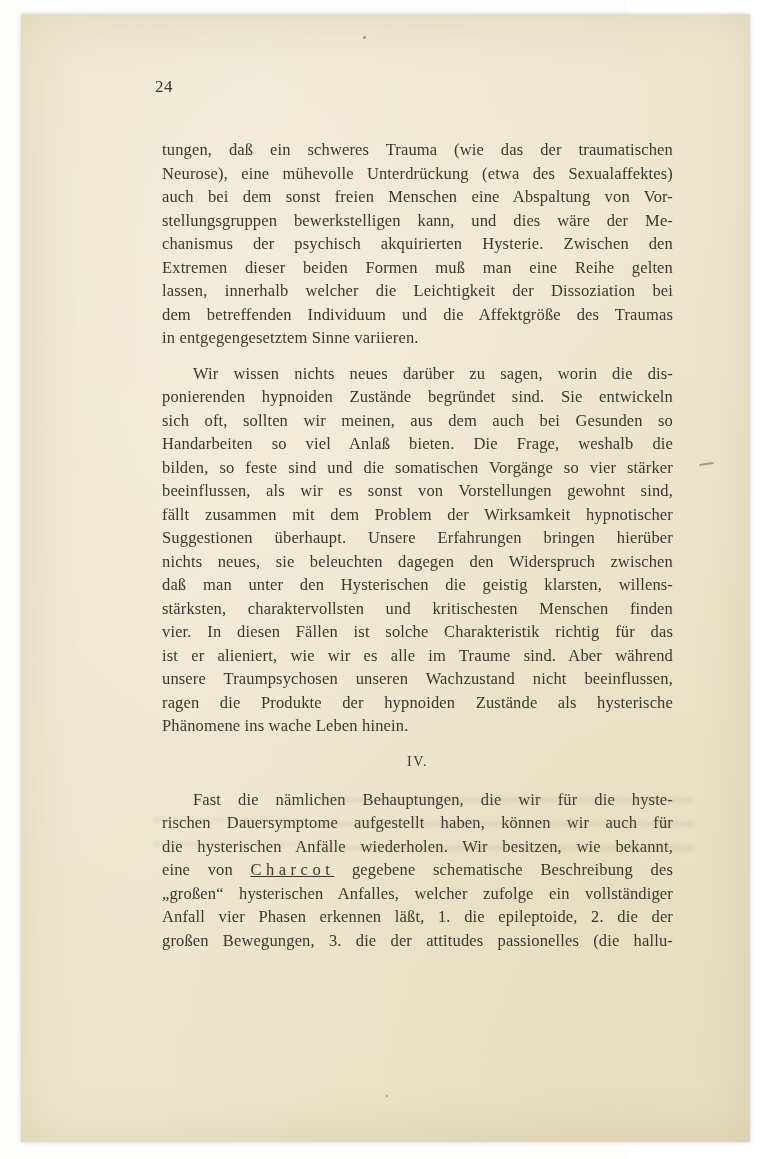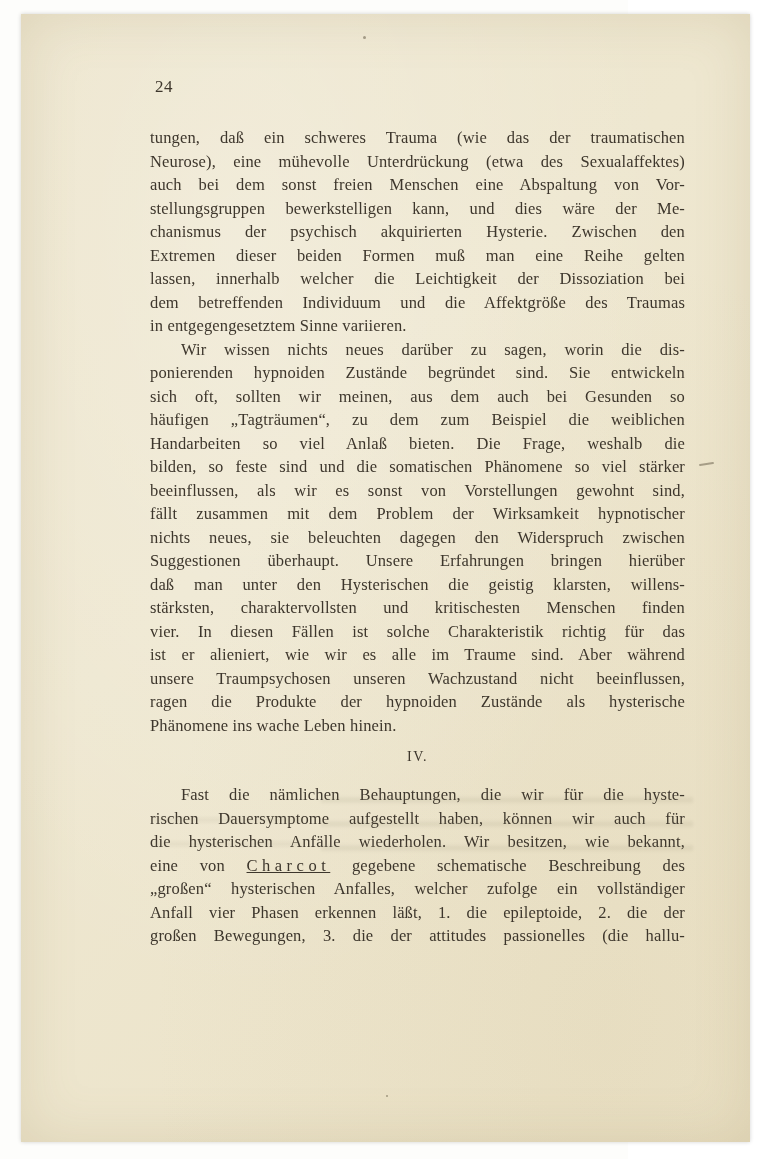--- a/index.html
+++ b/index.html
@@ -40,21 +40,21 @@
     letter-spacing: 0.5px;
   }
   .text-block {
     position: absolute;
     left: 129px;
     top: 112px;
     width: 535px;
     font-size: 16.5px;
     letter-spacing: 0.15px;
   }
-  .paragraph { margin: 0; }
+  .paragraph { margin: 12px; }
   .line {
     height: 23.5px;
     line-height: 23.5px;
     text-align: justify;
     text-align-last: justify;
     white-space: normal;
     overflow: hidden;
   }
   .line.indent { padding-left: 31px; }
   .line.flush { text-align-last: left; }
@@ -116,27 +116,26 @@
           <div class="line">chanismus der psychisch akquirierten Hysterie. Zwischen den</div>
           <div class="line">Extremen dieser beiden Formen muß man eine Reihe gelten</div>
           <div class="line">lassen, innerhalb welcher die Leichtigkeit der Dissoziation bei</div>
           <div class="line">dem betreffenden Individuum und die Affektgröße des Traumas</div>
           <div class="line flush">in entgegengesetztem Sinne variieren.</div>
         </div>
         <div class="paragraph">
           <div class="line indent">Wir wissen nichts neues darüber zu sagen, worin die dis-</div>
           <div class="line">ponierenden hypnoiden Zustände begründet sind. Sie entwickeln</div>
           <div class="line">sich oft, sollten wir meinen, aus dem auch bei Gesunden so</div>
-          <div class="line">häufigen „Tagträumen“, zu dem zum Beispiel die weiblichen</div>
           <div class="line">Handarbeiten so viel Anlaß bieten. Die Frage, weshalb die</div>
-          <div class="line">bilden, so feste sind und die somatischen Phänomene so viel stärker</div>
+          <div class="line">bilden, so feste sind und die somatischen Vorgänge so vier stärker</div>
           <div class="line">beeinflussen, als wir es sonst von Vorstellungen gewohnt sind,</div>
           <div class="line">fällt zusammen mit dem Problem der Wirksamkeit hypnotischer</div>
+          <div class="line">Suggestionen überhaupt. Unsere Erfahrungen bringen hierüber</div>
           <div class="line">nichts neues, sie beleuchten dagegen den Widerspruch zwischen</div>
-          <div class="line">Suggestionen überhaupt. Unsere Erfahrungen bringen hierüber</div>
           <div class="line">daß man unter den Hysterischen die geistig klarsten, willens-</div>
           <div class="line">stärksten, charaktervollsten und kritischesten Menschen finden</div>
           <div class="line">vier. In diesen Fällen ist solche Charakteristik richtig für das</div>
           <div class="line">ist er alieniert, wie wir es alle im Traume sind. Aber während</div>
           <div class="line">unsere Traumpsychosen unseren Wachzustand nicht beeinflussen,</div>
           <div class="line">ragen die Produkte der hypnoiden Zustände als hysterische</div>
           <div class="line flush">Phänomene ins wache Leben hinein.</div>
         </div>
         <div class="section-heading">IV.</div>
         <div class="paragraph">

